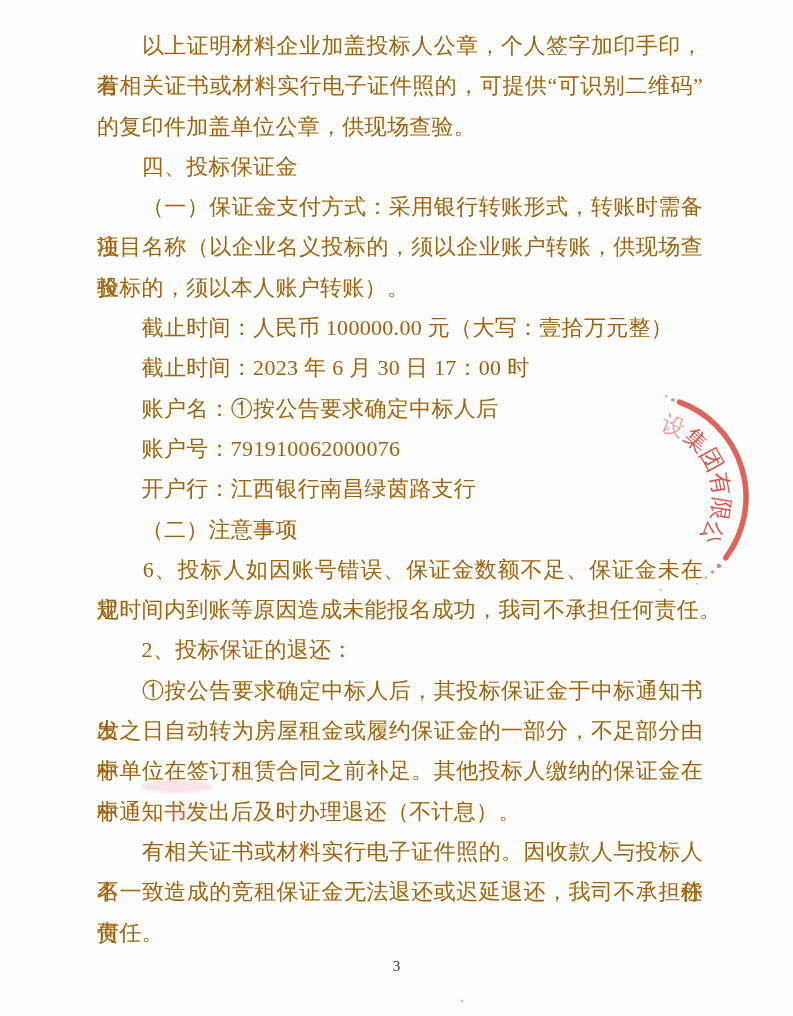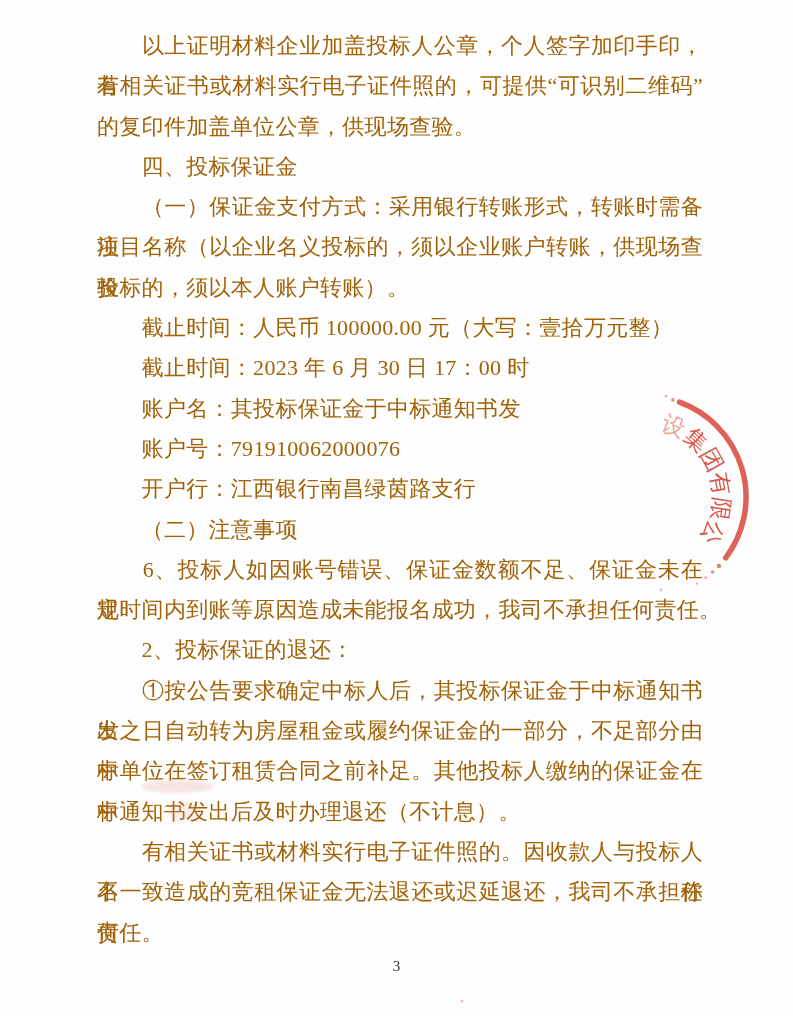--- a/index.html
+++ b/index.html
@@ -84,21 +84,21 @@
   <div class="text-block" id="doc">
       <div class="line justify">　　以上证明材料企业加盖投标人公章，个人签字加印手印，若</div>
       <div class="line justify">有相关证书或材料实行电子证件照的，可提供“可识别二维码”</div>
       <div class="line">的复印件加盖单位公章，供现场查验。</div>
       <div class="line heading">　　四、投标保证金</div>
       <div class="line justify">　　（一）保证金支付方式：采用银行转账形式，转账时需备注</div>
       <div class="line justify">项目名称（以企业名义投标的，须以企业账户转账，供现场查验</div>
       <div class="line">投标的，须以本人账户转账）。</div>
       <div class="line">　　截止时间：人民币 100000.00 元（大写：壹拾万元整）</div>
       <div class="line">　　截止时间：2023 年 6 月 30 日 17：00 时</div>
-      <div class="line">　　账户名：其投标保证金于中标通知书发</div>
+      <div class="line">　　账户名：①按公告要求确定中标人后</div>
       <div class="line">　　账户号：791910062000076</div>
       <div class="line">　　开户行：江西银行南昌绿茵路支行</div>
       <div class="line">　　（二）注意事项</div>
       <div class="line justify">　　6、投标人如因账号错误、保证金数额不足、保证金未在规</div>
       <div class="line">定时间内到账等原因造成未能报名成功，我司不承担任何责任。</div>
       <div class="line">　　2、投标保证的退还：</div>
       <div class="line justify">　　①按公告要求确定中标人后，其投标保证金于中标通知书发</div>
       <div class="line justify">出之日自动转为房屋租金或履约保证金的一部分，不足部分由中</div>
       <div class="line justify">标单位在签订租赁合同之前补足。其他投标人缴纳的保证金在中</div>
       <div class="line">标通知书发出后及时办理退还（不计息）。</div>

